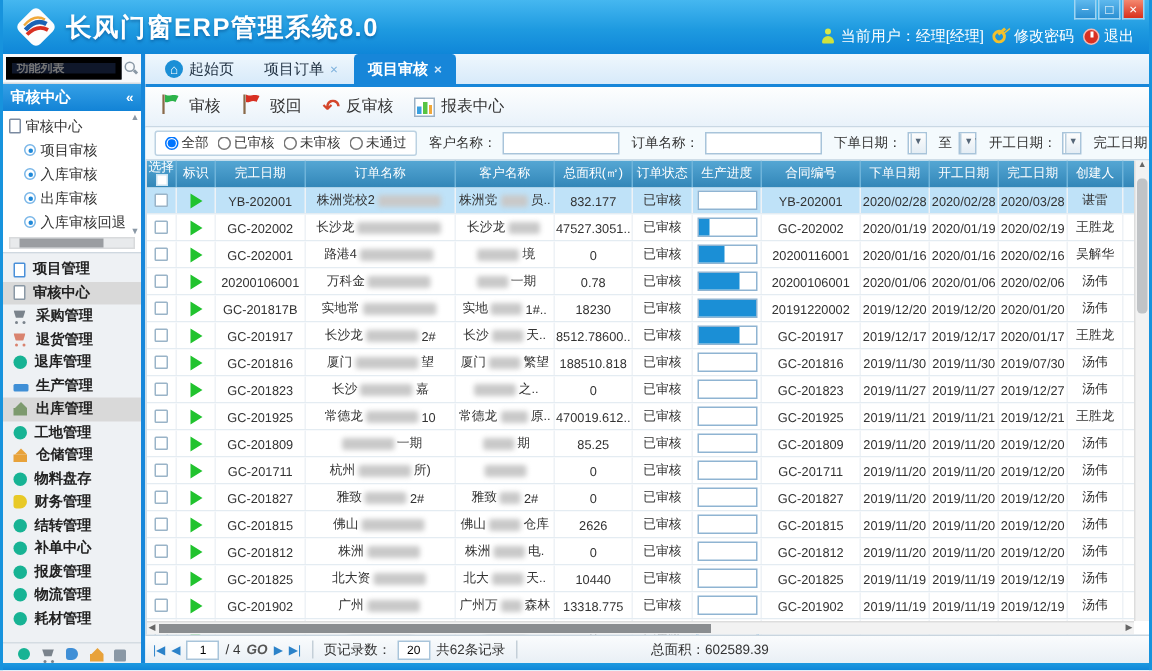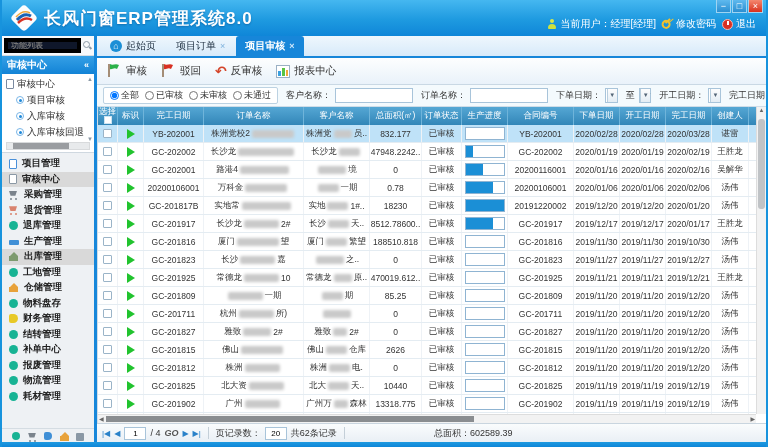--- a/index.html
+++ b/index.html
@@ -218,20 +218,24 @@
             <div class="tree-row child">
               <span class="node-dot"></span>
               <span>项目审核</span>
             </div>
             <div class="tree-row child">
               <span class="node-dot"></span>
               <span>入库审核</span>
             </div>
             <div class="tree-row child">
               <span class="node-dot"></span>
+              <span>出库审核</span>
+            </div>
+            <div class="tree-row child">
+              <span class="node-dot"></span>
               <span>入库审核回退</span>
             </div>
           </div>
         <div class="tree-vscroll">
             <span>▲</span>
             <span>▼</span>
           </div>
         <div class="tree-hscroll">
             <div class="thumb"></div>
           </div>
@@ -483,21 +487,21 @@
                 </div>
                 <div class="g-cell" style="width: 60px;">GC-202002</div>
                 <div class="g-cell" style="width: 100px;">
                   <span>长沙龙</span>
                   <span class="blur-block" style="width: 56px;"></span>
                 </div>
                 <div class="g-cell" style="width: 66px;">
                   <span>长沙龙</span>
                   <span class="blur-block" style="width: 21px;"></span>
                 </div>
-                <div class="g-cell" style="width: 52px;">47948.2242..</div>
+                <div class="g-cell" style="width: 52px;">47527.3051..</div>
                 <div class="g-cell" style="width: 40px;">已审核</div>
                 <div class="g-cell" style="width: 46px;">
                   <div class="pbar">
                     <div class="fill" style="width: 20%;"></div>
                   </div>
                 </div>
                 <div class="g-cell" style="width: 66px;">GC-202002</div>
                 <div class="g-cell" style="width: 46px;">2020/01/19</div>
                 <div class="g-cell" style="width: 46px;">2020/01/19</div>
                 <div class="g-cell" style="width: 46px;">2020/02/19</div>
@@ -643,21 +647,21 @@
                 <div class="g-cell" style="width: 52px;">188510.818</div>
                 <div class="g-cell" style="width: 40px;">已审核</div>
                 <div class="g-cell" style="width: 46px;">
                   <div class="pbar">
                     <div class="fill" style="width: 0%;"></div>
                   </div>
                 </div>
                 <div class="g-cell" style="width: 66px;">GC-201816</div>
                 <div class="g-cell" style="width: 46px;">2019/11/30</div>
                 <div class="g-cell" style="width: 46px;">2019/11/30</div>
-                <div class="g-cell" style="width: 46px;">2019/10/30</div>
+                <div class="g-cell" style="width: 46px;">2019/07/30</div>
                 <div class="g-cell" style="width: 37px;">汤伟</div>
               </div>
               <div class="grid-row">
                 <div class="g-cell" style="width: 20px;">
                   <span class="row-cb"></span>
                 </div>
                 <div class="g-cell" style="width: 26px;">
                   <span class="tri"></span>
                 </div>
                 <div class="g-cell" style="width: 60px;">GC-201823</div>

